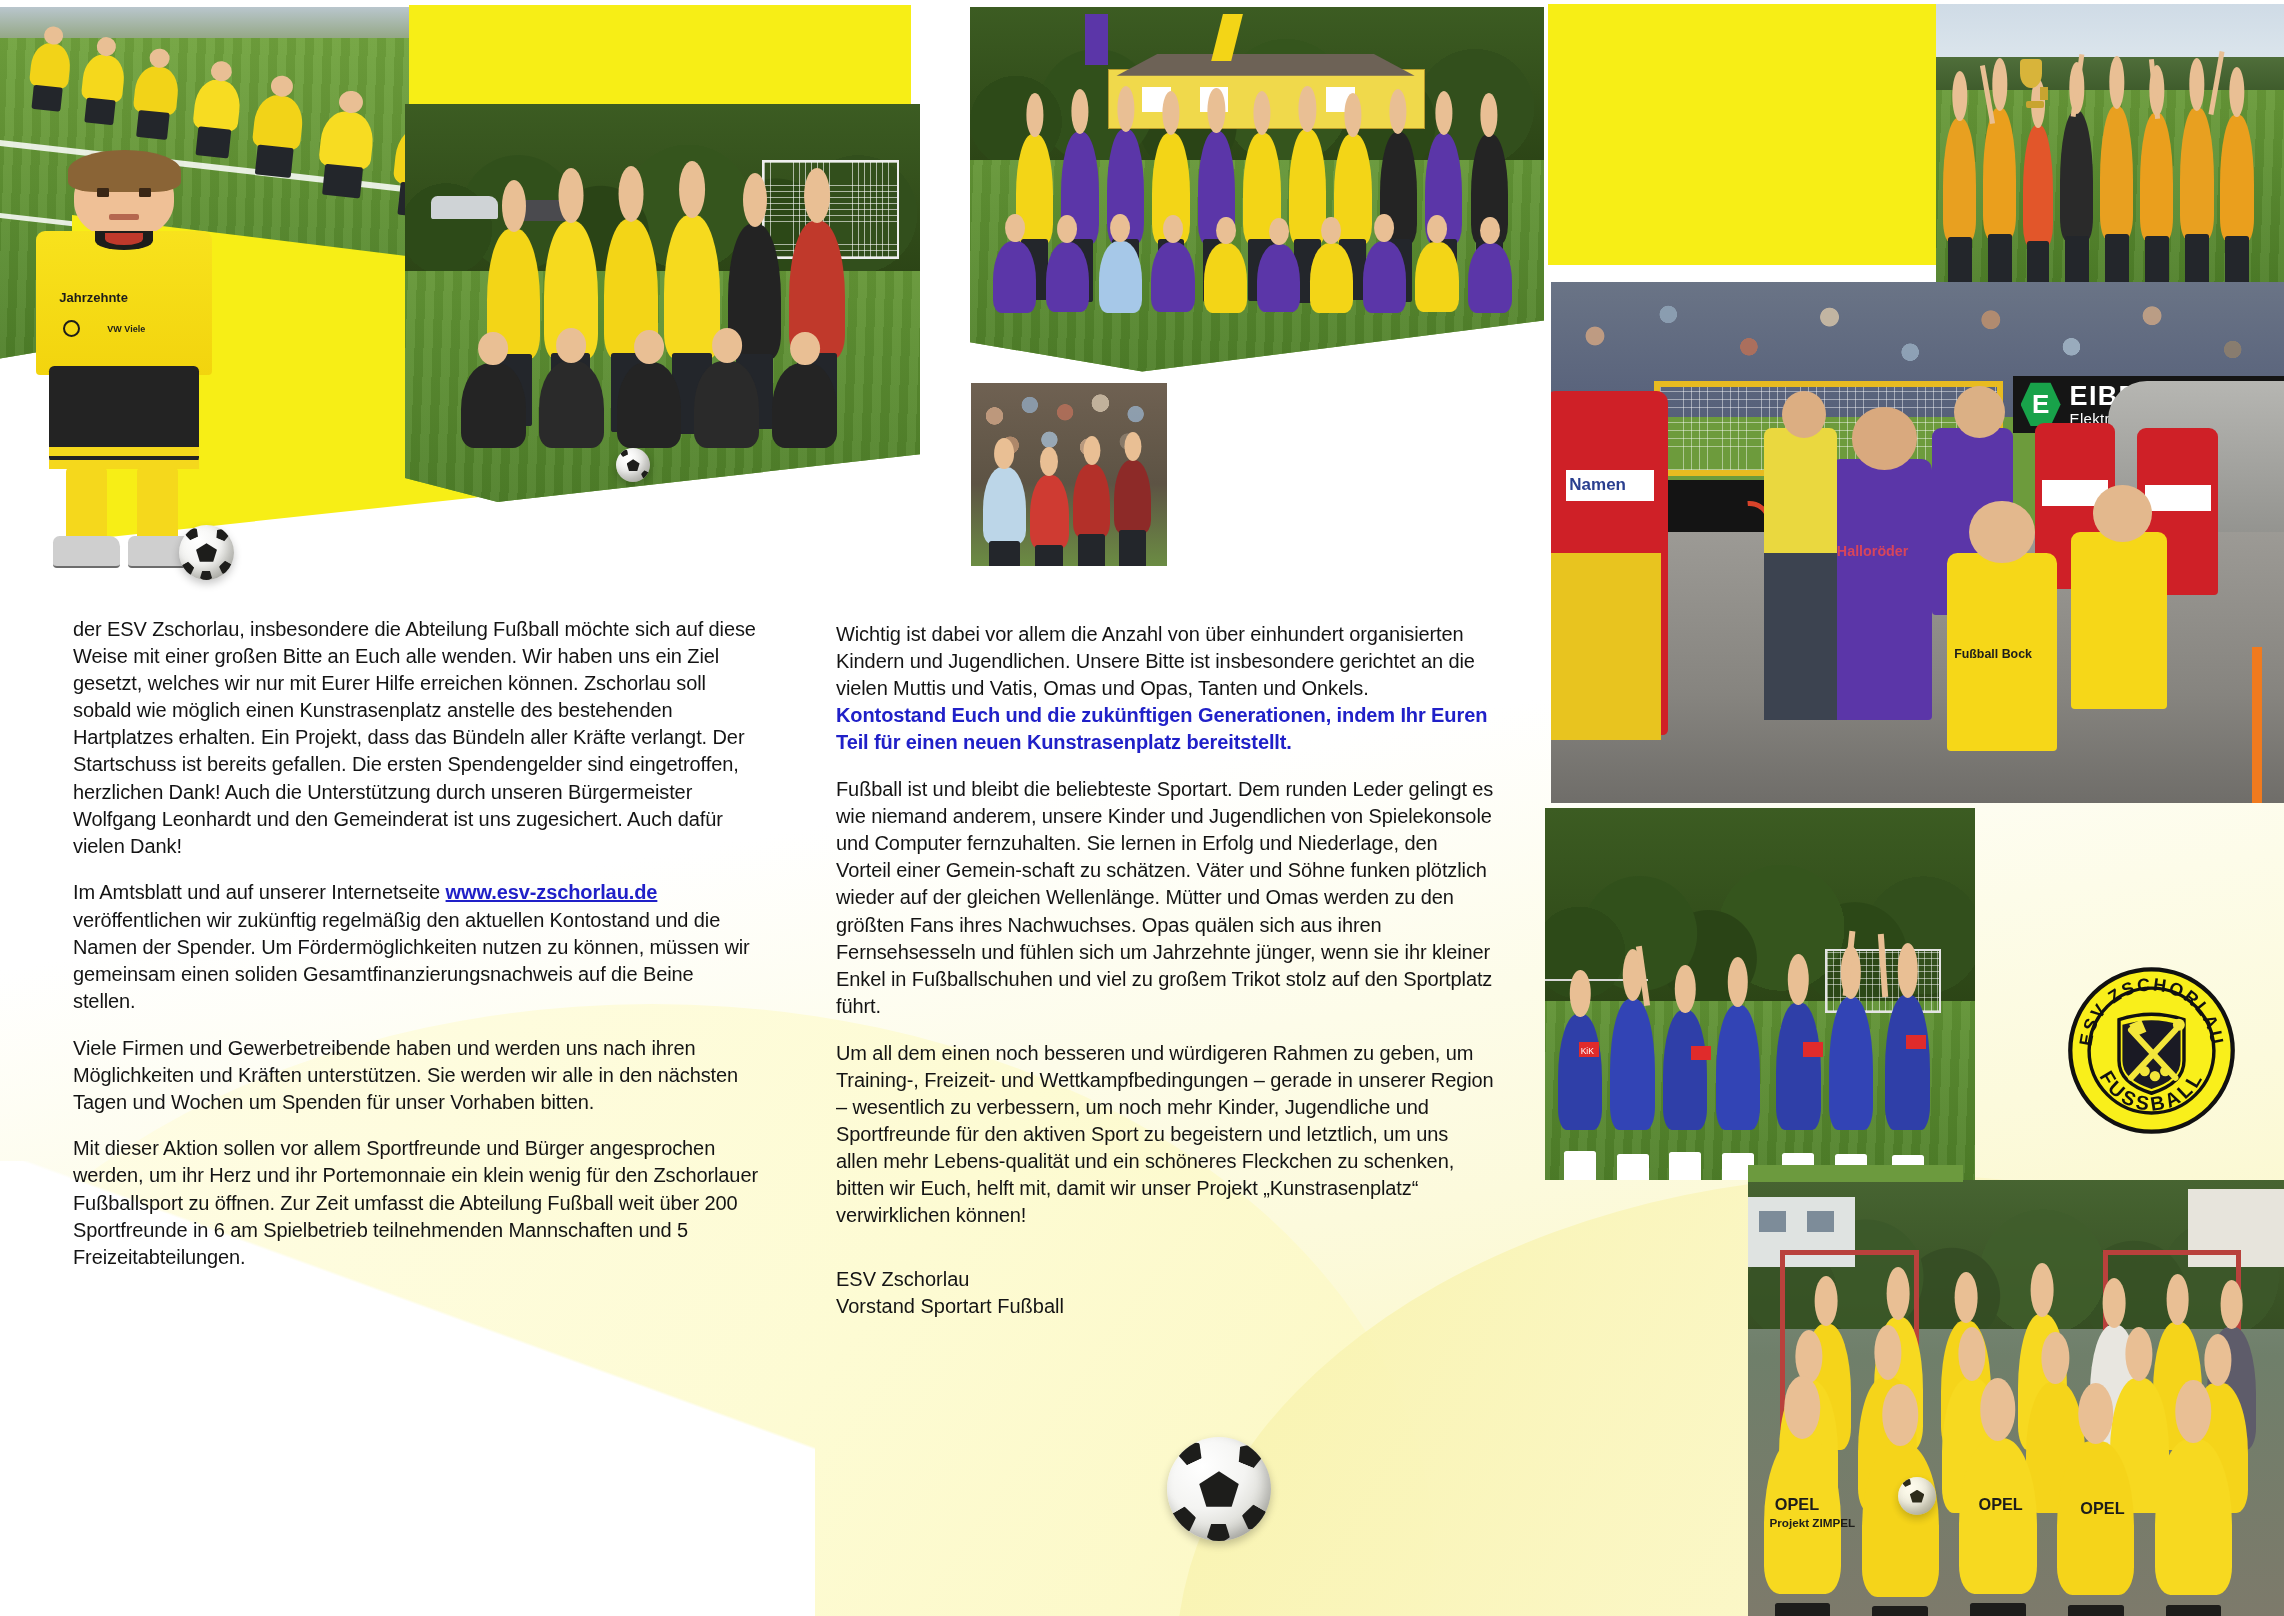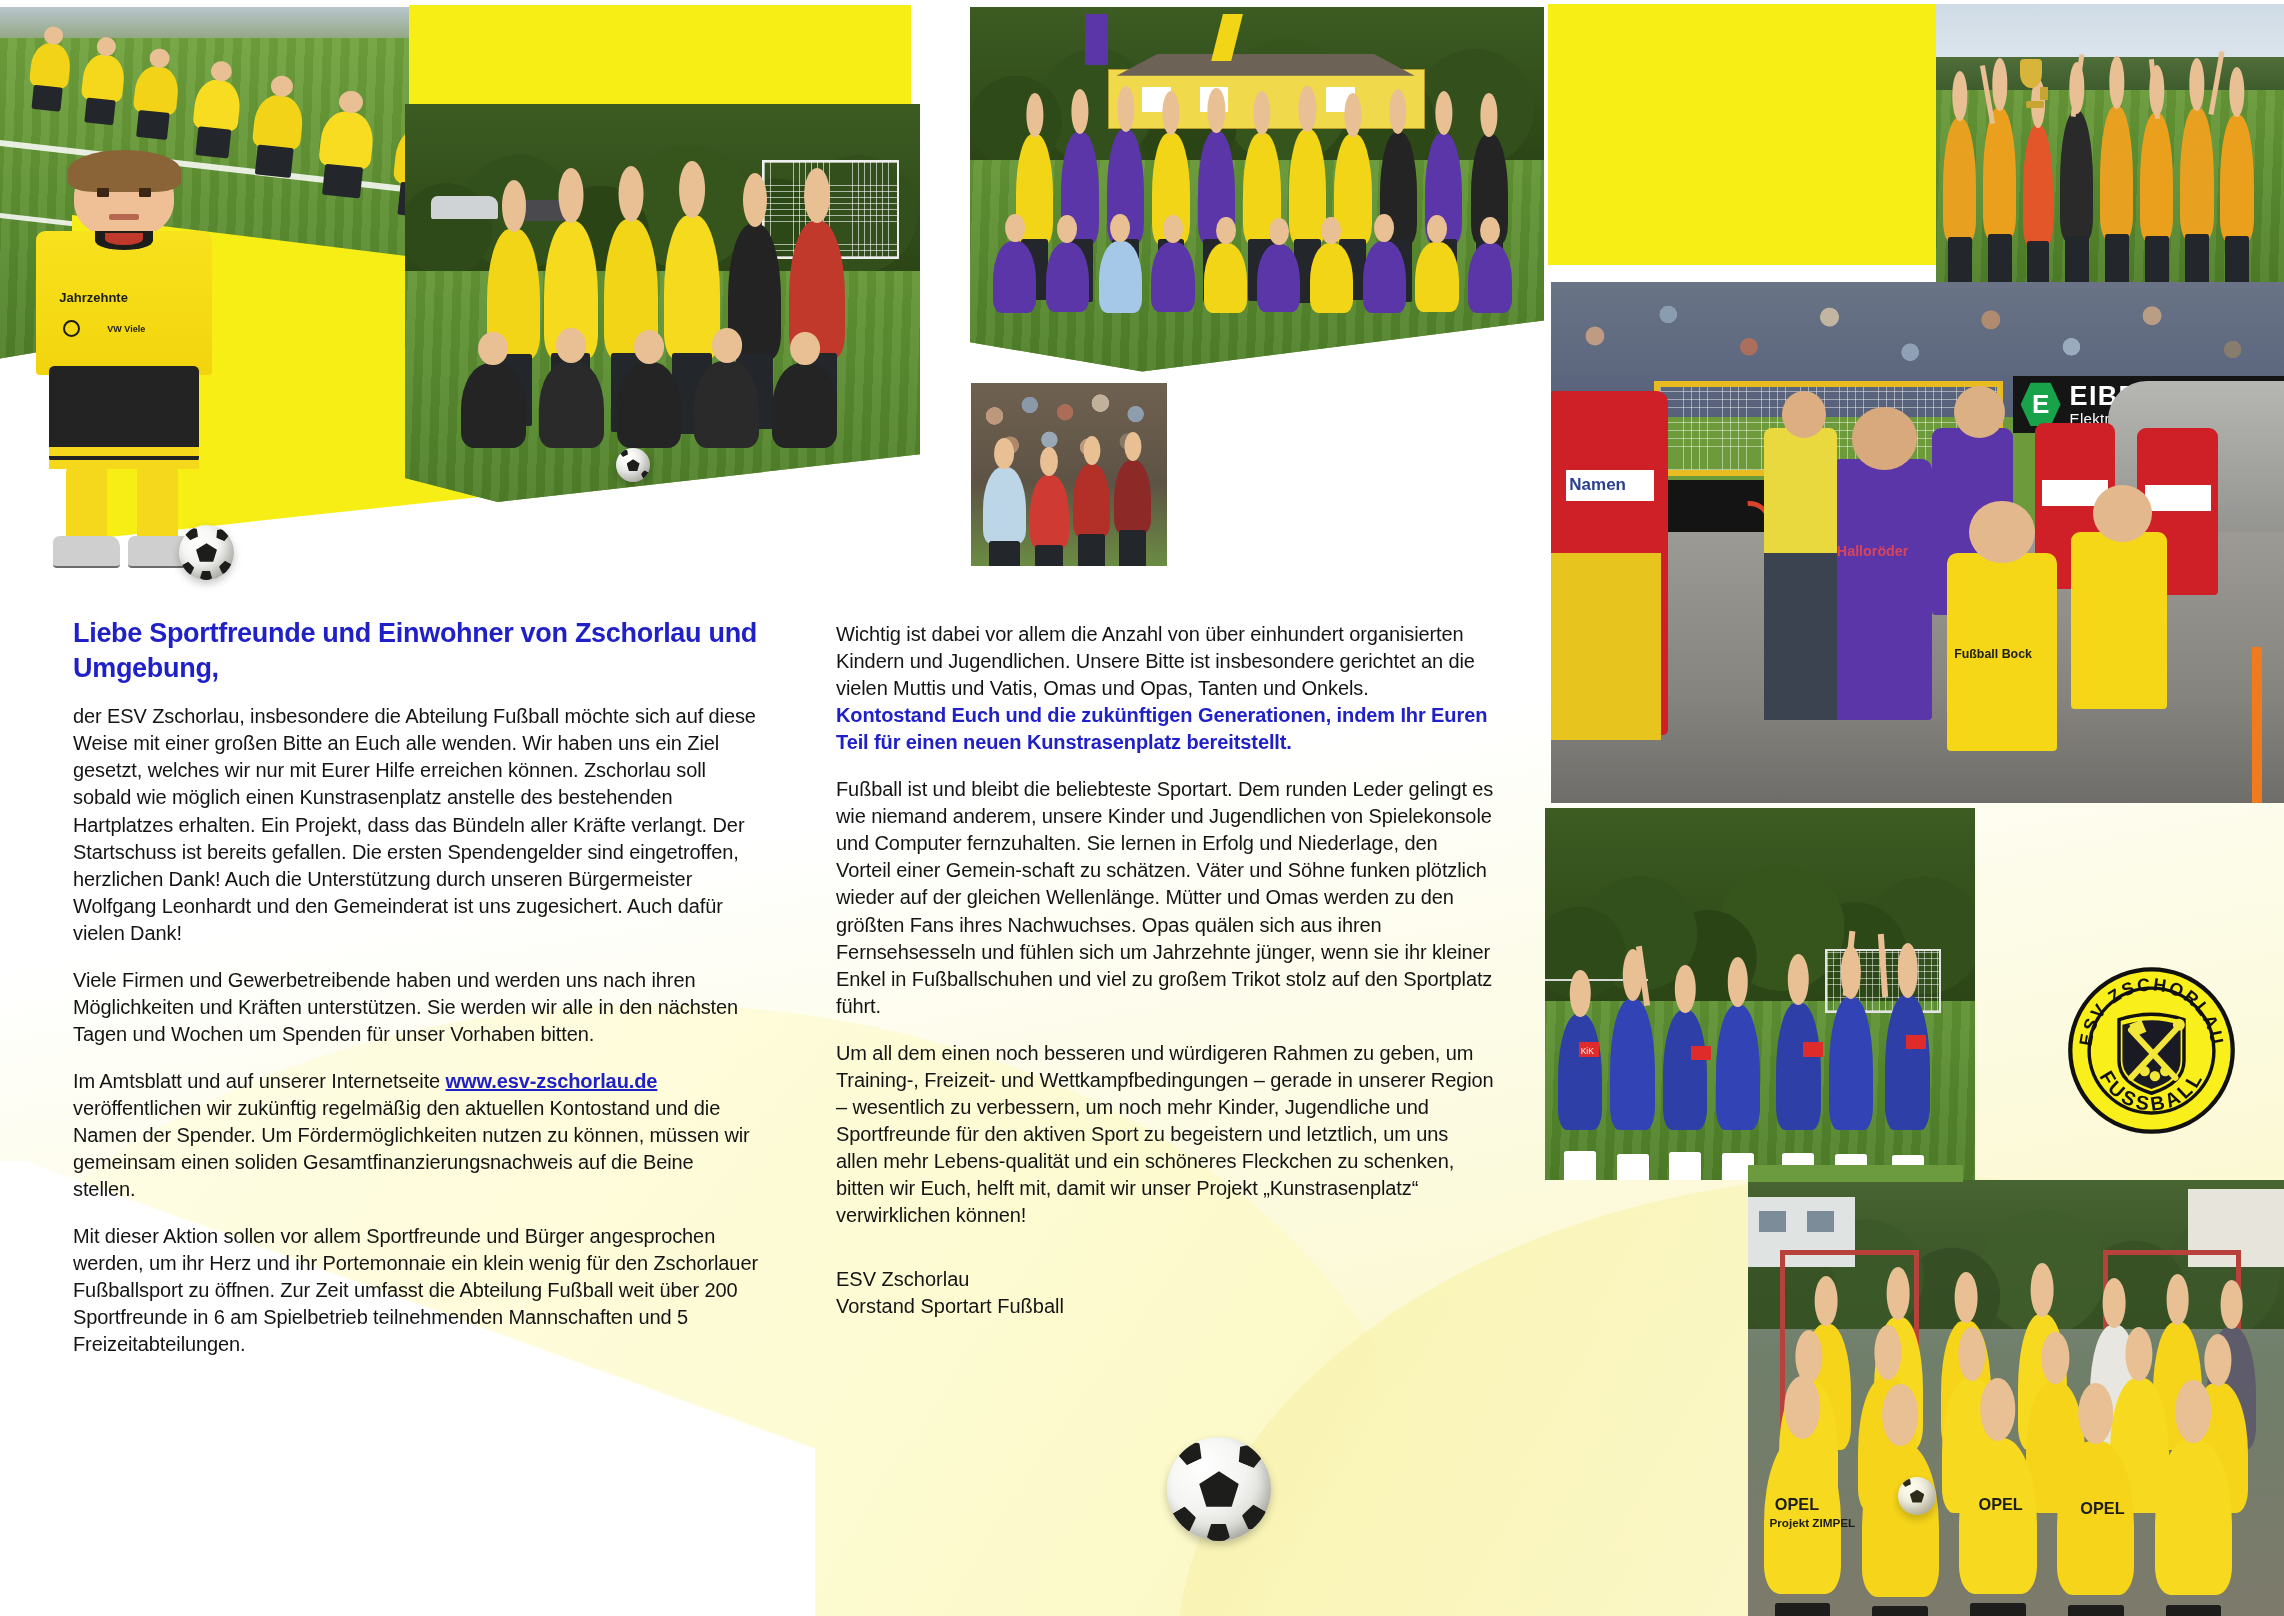--- a/index.html
+++ b/index.html
@@ -724,29 +724,28 @@
         <textPath href="#arcTop" startOffset="50%" text-anchor="middle">ESV ZSCHORLAU</textPath>
       </text>
       <text font-family="'Liberation Sans',sans-serif" font-size="23" font-weight="700" fill="#111" letter-spacing="4">
         <textPath href="#arcBot" startOffset="50%" text-anchor="middle">FUSSBALL</textPath>
       </text>
     </svg>
   </div>
 
   <div class="col" style="left:73px;top:616px;width:688px;">
 
-    <h1 class="headline">Liebe Sportfreunde und Einwohner von Zschorlau und Umgebung,</h1>
 
     <p class="para">der ESV Zschorlau, insbesondere die Abteilung Fußball möchte sich auf diese Weise mit einer großen Bitte an Euch alle wenden. Wir haben uns ein Ziel gesetzt, welches wir nur mit Eurer Hilfe erreichen können. Zschorlau soll sobald wie möglich einen Kunstrasenplatz anstelle des bestehenden Hartplatzes erhalten. Ein Projekt, dass das Bündeln aller Kräfte verlangt. Der Startschuss ist bereits gefallen. Die ersten Spendengelder sind eingetroffen, herzlichen Dank! Auch die Unterstützung durch unseren Bürgermeister Wolfgang Leonhardt und den Gemeinderat ist uns zugesichert. Auch dafür vielen Dank!</p>
-
-    <p class="para">Viele Firmen und Gewerbetreibende haben und werden uns nach ihren Möglichkeiten und Kräften unterstützen. Sie werden wir alle in den nächsten Tagen und Wochen um Spenden für unser Vorhaben bitten.</p>
 
     <p class="para">
       <span>Im Amtsblatt und auf unserer Internetseite </span><a class="link" href="#">www.esv-zschorlau.de</a><span> veröffentlichen wir zukünftig regelmäßig den aktuellen Kontostand und die Namen der Spender. Um Fördermöglichkeiten nutzen zu können, müssen wir gemeinsam einen soliden Gesamtfinanzierungsnachweis auf die Beine stellen.</span>
     </p>
+
+    <p class="para">Viele Firmen und Gewerbetreibende haben und werden uns nach ihren Möglichkeiten und Kräften unterstützen. Sie werden wir alle in den nächsten Tagen und Wochen um Spenden für unser Vorhaben bitten.</p>
 
     <p class="para tight">Mit dieser Aktion sollen vor allem Sportfreunde und Bürger angesprochen werden, um ihr Herz und ihr Portemonnaie ein klein wenig für den Zschorlauer Fußballsport zu öffnen. Zur Zeit umfasst die Abteilung Fußball weit über 200 Sportfreunde in 6 am Spielbetrieb teilnehmenden Mannschaften und 5 Freizeitabteilungen.</p>
   </div>
 
   <div class="col" style="left:836px;top:621px;width:658px;">
 
     <p class="para" style="margin-bottom:0;">Wichtig ist dabei vor allem die Anzahl von über einhundert organisierten Kindern und Jugendlichen. Unsere Bitte ist insbesondere gerichtet an die vielen Muttis und Vatis, Omas und Opas, Tanten und Onkels.</p>
 
     <p class="para">
       <span class="emph">Kontostand Euch und die zukünftigen Generationen, indem Ihr Euren Teil für einen neuen Kunstrasenplatz bereitstellt.</span>

